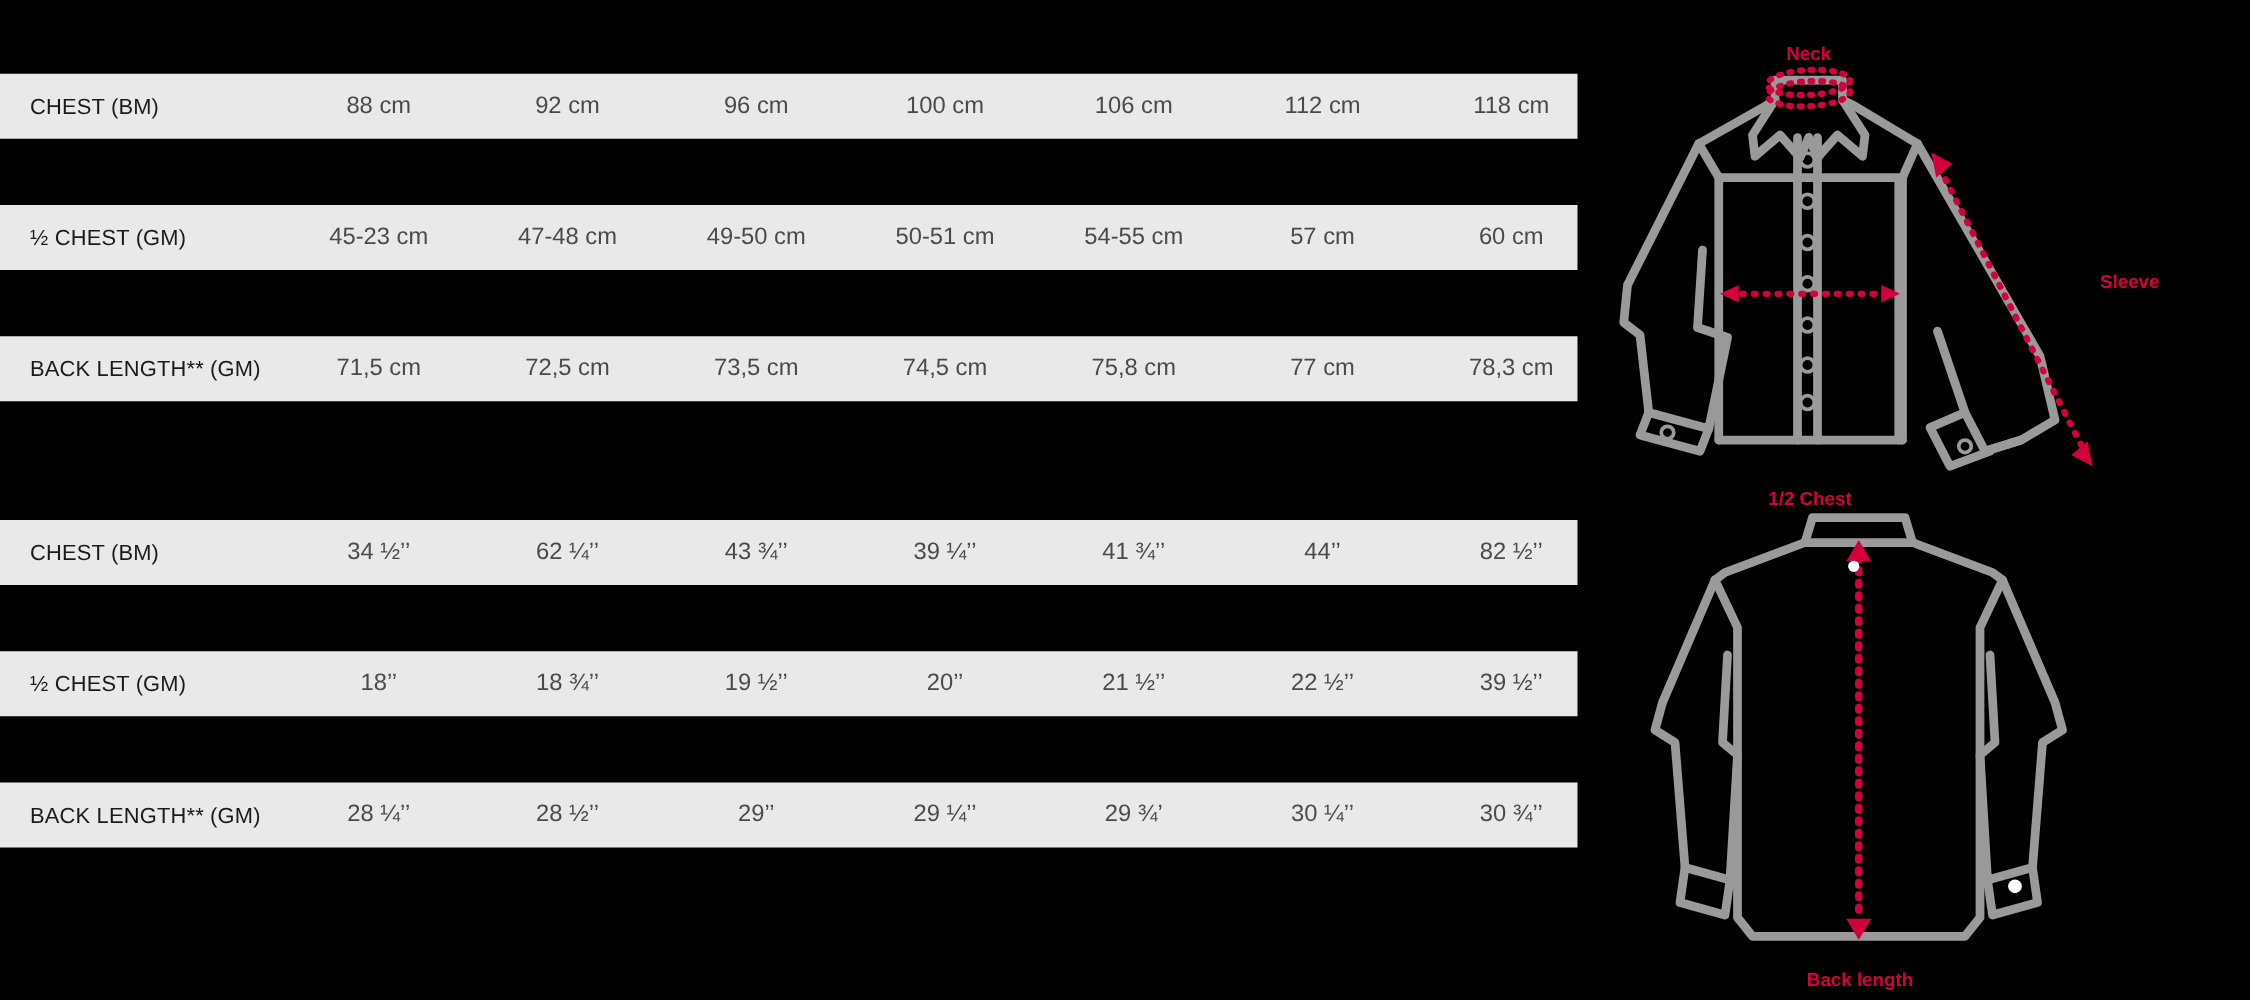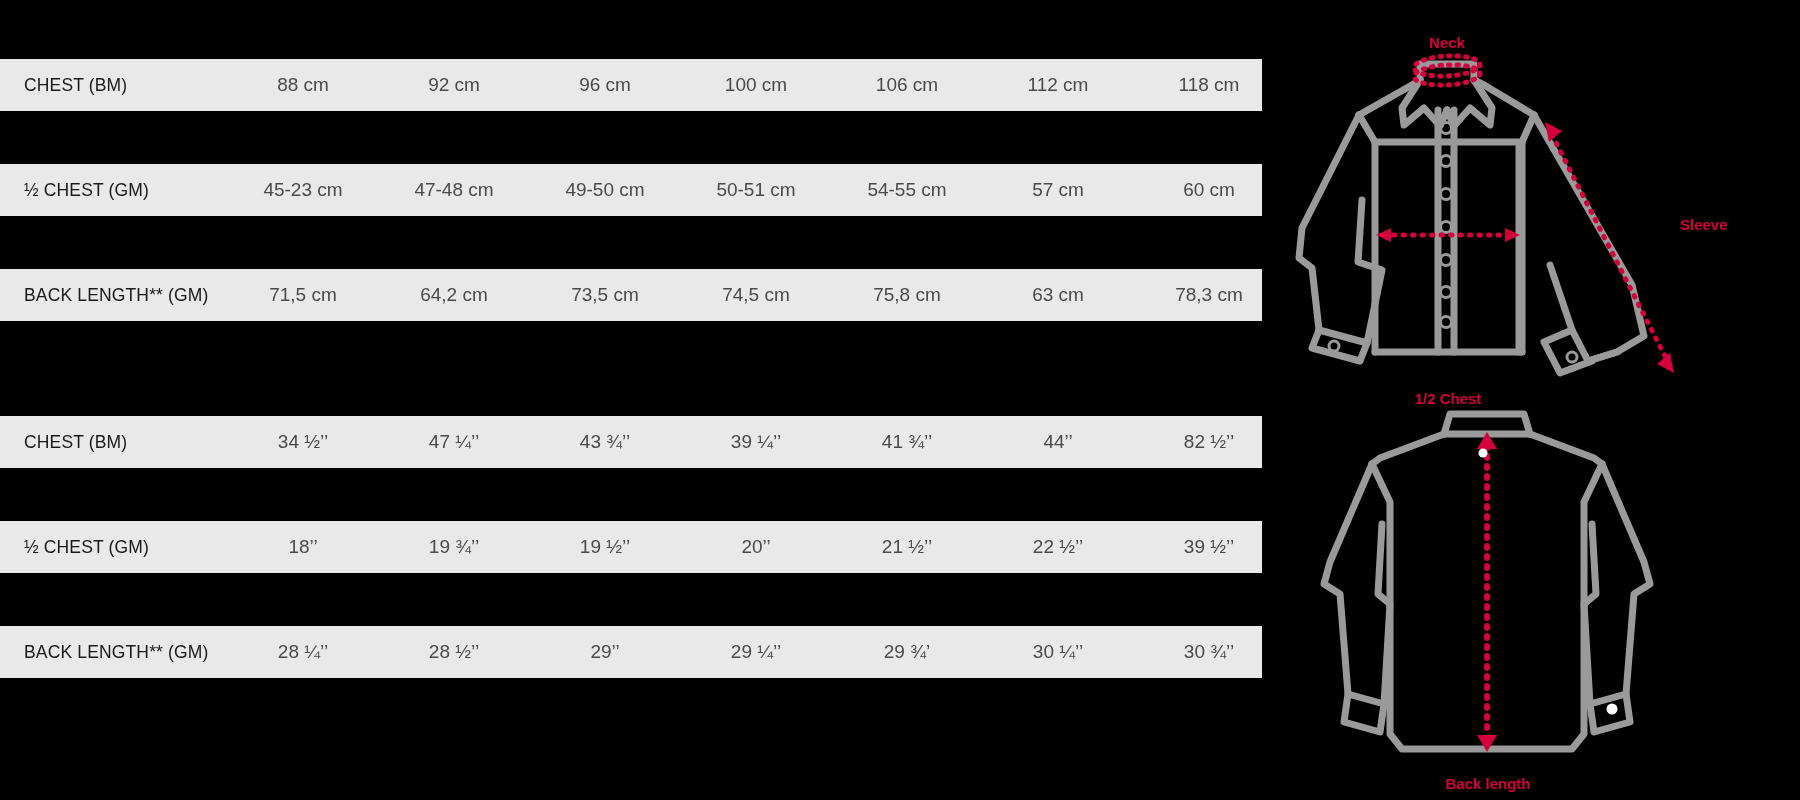--- a/index.html
+++ b/index.html
@@ -110,47 +110,47 @@
         <div class="cell">54-55 cm</div>
         <div class="cell">57 cm</div>
         <div class="cell">60 cm</div>
       </div>
     </div>
 
     <div class="table-row" style="top:269px;height:52px;">
       <div class="row-label">BACK LENGTH** (GM)</div>
       <div class="cells">
         <div class="cell">71,5 cm</div>
-        <div class="cell">64,2 cm</div>
+        <div class="cell">72,5 cm</div>
         <div class="cell">73,5 cm</div>
         <div class="cell">74,5 cm</div>
         <div class="cell">75,8 cm</div>
-        <div class="cell">63 cm</div>
+        <div class="cell">77 cm</div>
         <div class="cell">78,3 cm</div>
       </div>
     </div>
 
     <div class="table-row" style="top:416px;height:52px;">
       <div class="row-label">CHEST (BM)</div>
       <div class="cells">
         <div class="cell">34 ½’’</div>
-        <div class="cell">47 ¼’’</div>
+        <div class="cell">62 ¼’’</div>
         <div class="cell">43 ¾’’</div>
         <div class="cell">39 ¼’’</div>
         <div class="cell">41 ¾’’</div>
         <div class="cell">44’’</div>
         <div class="cell">82 ½’’</div>
       </div>
     </div>
 
     <div class="table-row" style="top:521px;height:52px;">
       <div class="row-label">½ CHEST (GM)</div>
       <div class="cells">
         <div class="cell">18’’</div>
-        <div class="cell">19 ¾’’</div>
+        <div class="cell">18 ¾’’</div>
         <div class="cell">19 ½’’</div>
         <div class="cell">20’’</div>
         <div class="cell">21 ½’’</div>
         <div class="cell">22 ½’’</div>
         <div class="cell">39 ½’’</div>
       </div>
     </div>
 
     <div class="table-row" style="top:626px;height:52px;">
       <div class="row-label">BACK LENGTH** (GM)</div>

